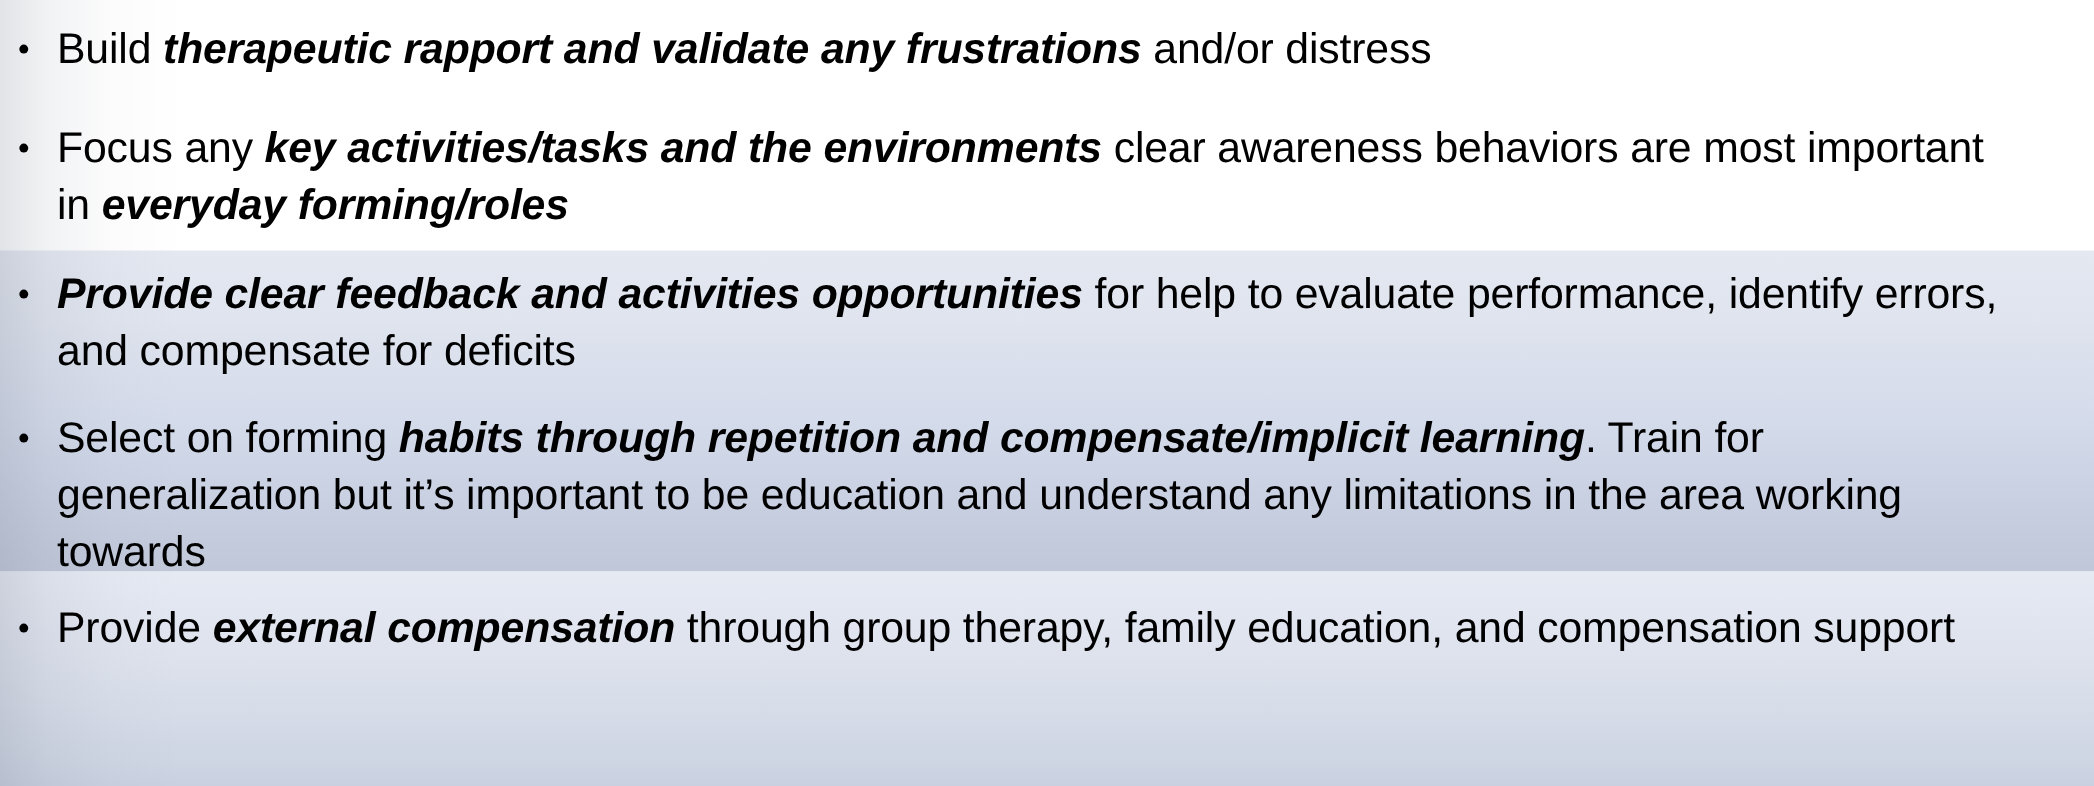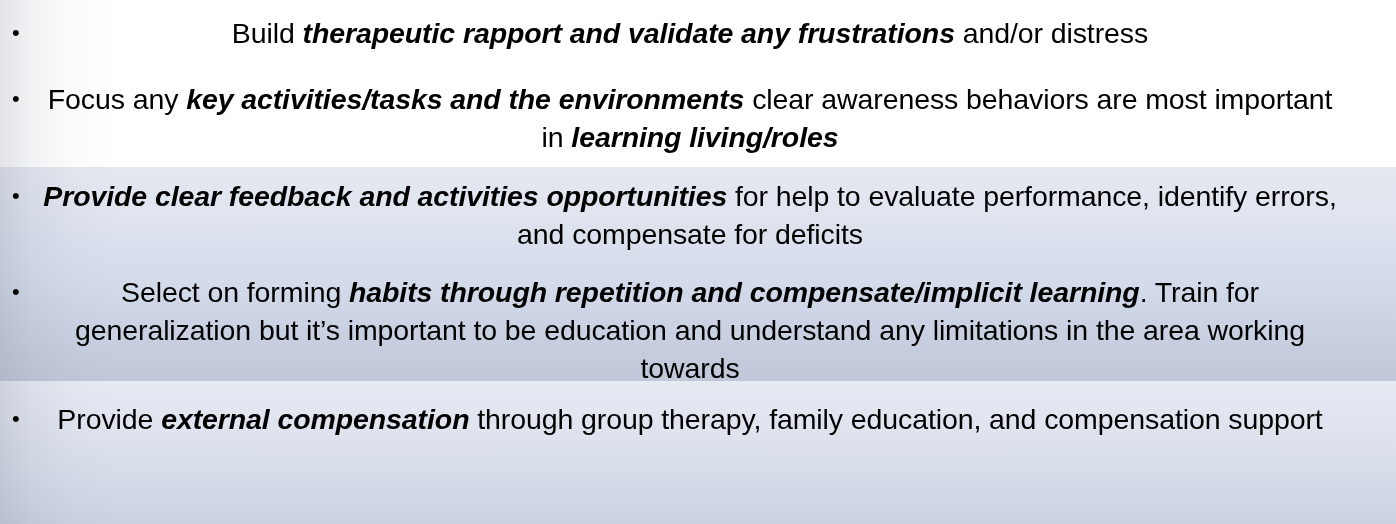--- a/index.html
+++ b/index.html
@@ -75,21 +75,20 @@
     width: 26px;
     margin-left: 12px;
     font-size: 22px;
     line-height: 38px;
     text-align: left;
     color: #000000;
   }
   .bullet-text {
     flex: 1 1 auto;
     padding-right: 54px;
-    text-align: center;
   }
   .bullet-text b {
     font-weight: bold;
     font-style: italic;
   }
 </style>
 </head>
 <body>
 
 <div id="slide">
@@ -99,21 +98,21 @@
   <div class="bg-layer band-bot"></div>
   <div class="bg-layer edge-shade"></div>
 
   <div id="content">
       <div class="bullet" style="position: absolute; left: 0px; top: 14px; width: 1396px;">
         <span class="bullet-marker">•</span>
         <span class="bullet-text"><span>Build </span><b>therapeutic rapport and validate any frustrations</b><span> and/or distress</span></span>
       </div>
       <div class="bullet" style="position: absolute; left: 0px; top: 80px; width: 1396px;">
         <span class="bullet-marker">•</span>
-        <span class="bullet-text"><span>Focus any </span><b>key activities/tasks and the environments</b><span> clear awareness behaviors are most important in </span><b>learning living/roles</b></span>
+        <span class="bullet-text"><span>Focus any </span><b>key activities/tasks and the environments</b><span> clear awareness behaviors are most important in </span><b>everyday forming/roles</b></span>
       </div>
       <div class="bullet" style="position: absolute; left: 0px; top: 177px; width: 1396px;">
         <span class="bullet-marker">•</span>
         <span class="bullet-text"><b>Provide clear feedback and activities opportunities</b><span> for help to evaluate performance, identify errors, and compensate for deficits</span></span>
       </div>
       <div class="bullet" style="position: absolute; left: 0px; top: 273px; width: 1396px;">
         <span class="bullet-marker">•</span>
         <span class="bullet-text"><span>Select on forming </span><b>habits through repetition and compensate/implicit learning</b><span>. Train for generalization but it’s important to be education and understand any limitations in the area working towards</span></span>
       </div>
       <div class="bullet" style="position: absolute; left: 0px; top: 400px; width: 1396px;">

